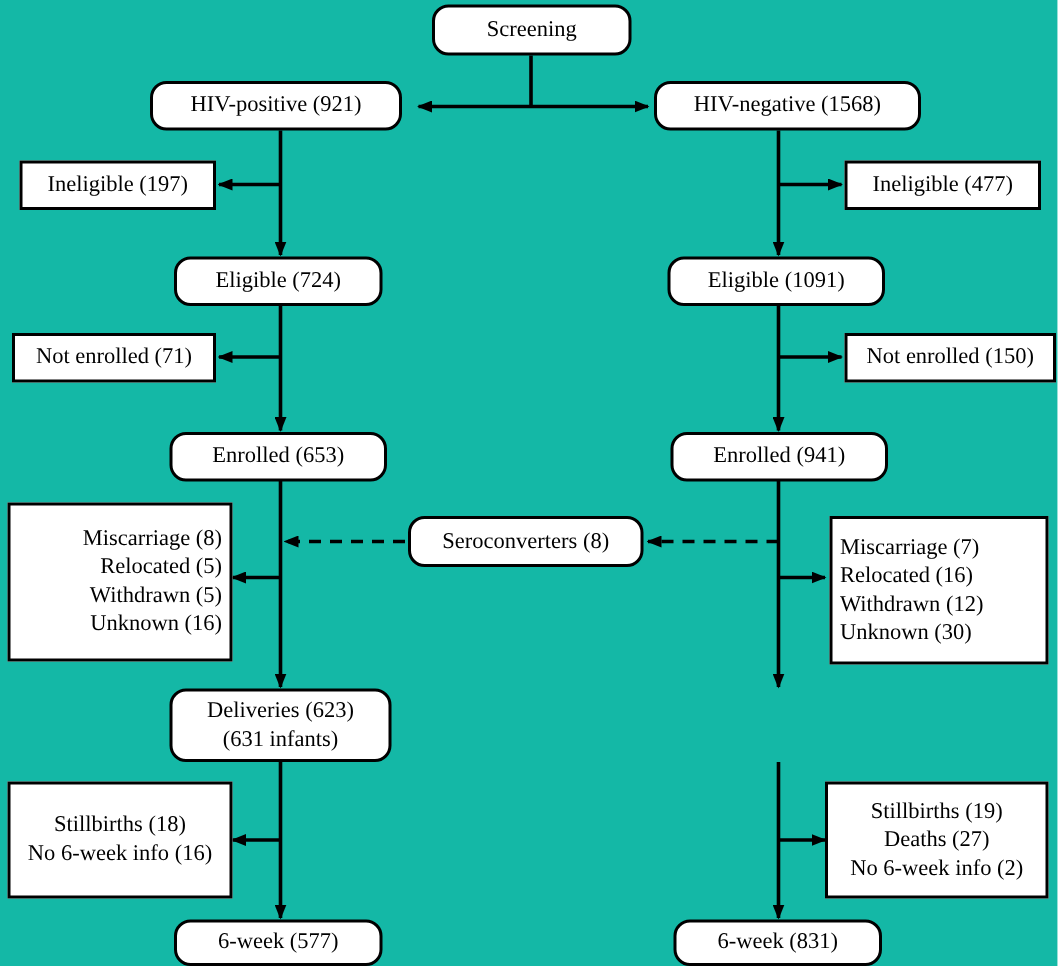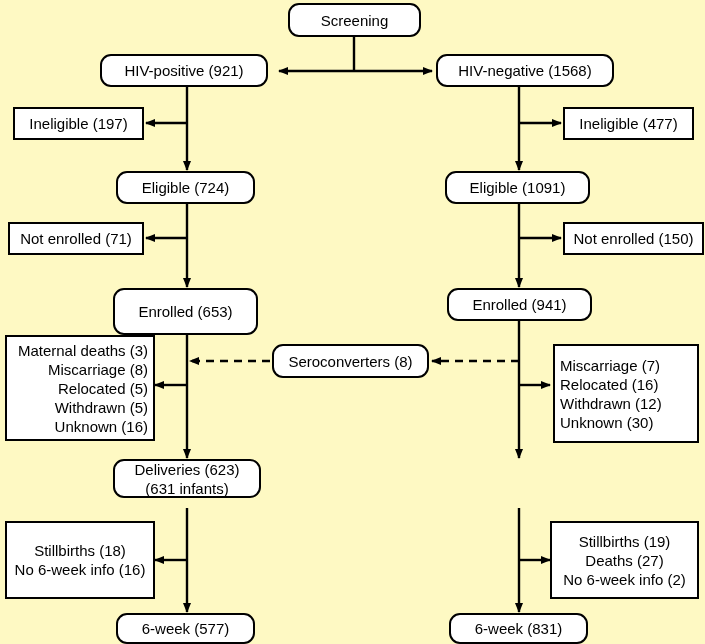--- a/index.html
+++ b/index.html
@@ -4,22 +4,22 @@
 <style>
   html, body {
     margin: 0;
     padding: 0;
     background: #ffffff;
   }
   #canvas {
     position: relative;
     width: 705px;
     height: 644px;
-    background: #fef9c3;
-    font-family: Liberation Sans, sans-serif;
+    background: #14b8a6;
+    font-family: Liberation Serif, serif;
     color: #000000;
     overflow: hidden;
   }
   #wires {
     position: absolute;
     left: 0;
     top: 0;
     width: 705px;
     height: 644px;
     pointer-events: none;
@@ -134,48 +134,47 @@
   </div>
 
   <div class="node square" style="left:8px; top:222px; width:136px; height:33px;">
     <span class="ln">Not enrolled (71)</span>
   </div>
 
   <div class="node square" style="left:563px; top:222px; width:141px; height:33px;">
     <span class="ln">Not enrolled (150)</span>
   </div>
 
-  <div class="node rounded" style="left:113px; top:288px; width:145px; height:47px;">
+  <div class="node rounded" style="left:113px; top:288px; width:145px; height:33px;">
     <span class="ln">Enrolled (653)</span>
   </div>
 
   <div class="node rounded" style="left:447px; top:288px; width:145px; height:33px;">
     <span class="ln">Enrolled (941)</span>
   </div>
 
   <div class="node rounded" style="left:272px; top:344px; width:157px; height:34px;">
     <span class="ln">Seroconverters (8)</span>
   </div>
 
   <div class="node square align-right" style="left:5px; top:335px; width:150px; height:106px;">
-    <span class="ln">Maternal deaths (3)</span>
     <span class="ln">Miscarriage (8)</span>
     <span class="ln">Relocated (5)</span>
     <span class="ln">Withdrawn (5)</span>
     <span class="ln">Unknown (16)</span>
   </div>
 
   <div class="node square align-left" style="left:553px; top:344px; width:146px; height:99px;">
     <span class="ln">Miscarriage (7)</span>
     <span class="ln">Relocated (16)</span>
     <span class="ln">Withdrawn (12)</span>
     <span class="ln">Unknown (30)</span>
   </div>
 
-  <div class="node rounded" style="left:113px; top:459px; width:148px; height:39px;">
+  <div class="node rounded" style="left:113px; top:459px; width:148px; height:49px;">
     <span class="ln">Deliveries (623)</span>
     <span class="ln">(631 infants)</span>
   </div>
 
 
   <div class="node square" style="left:5px; top:521px; width:150px; height:78px;">
     <span class="ln">Stillbirths (18)</span>
     <span class="ln">No 6-week info (16)</span>
   </div>
 

